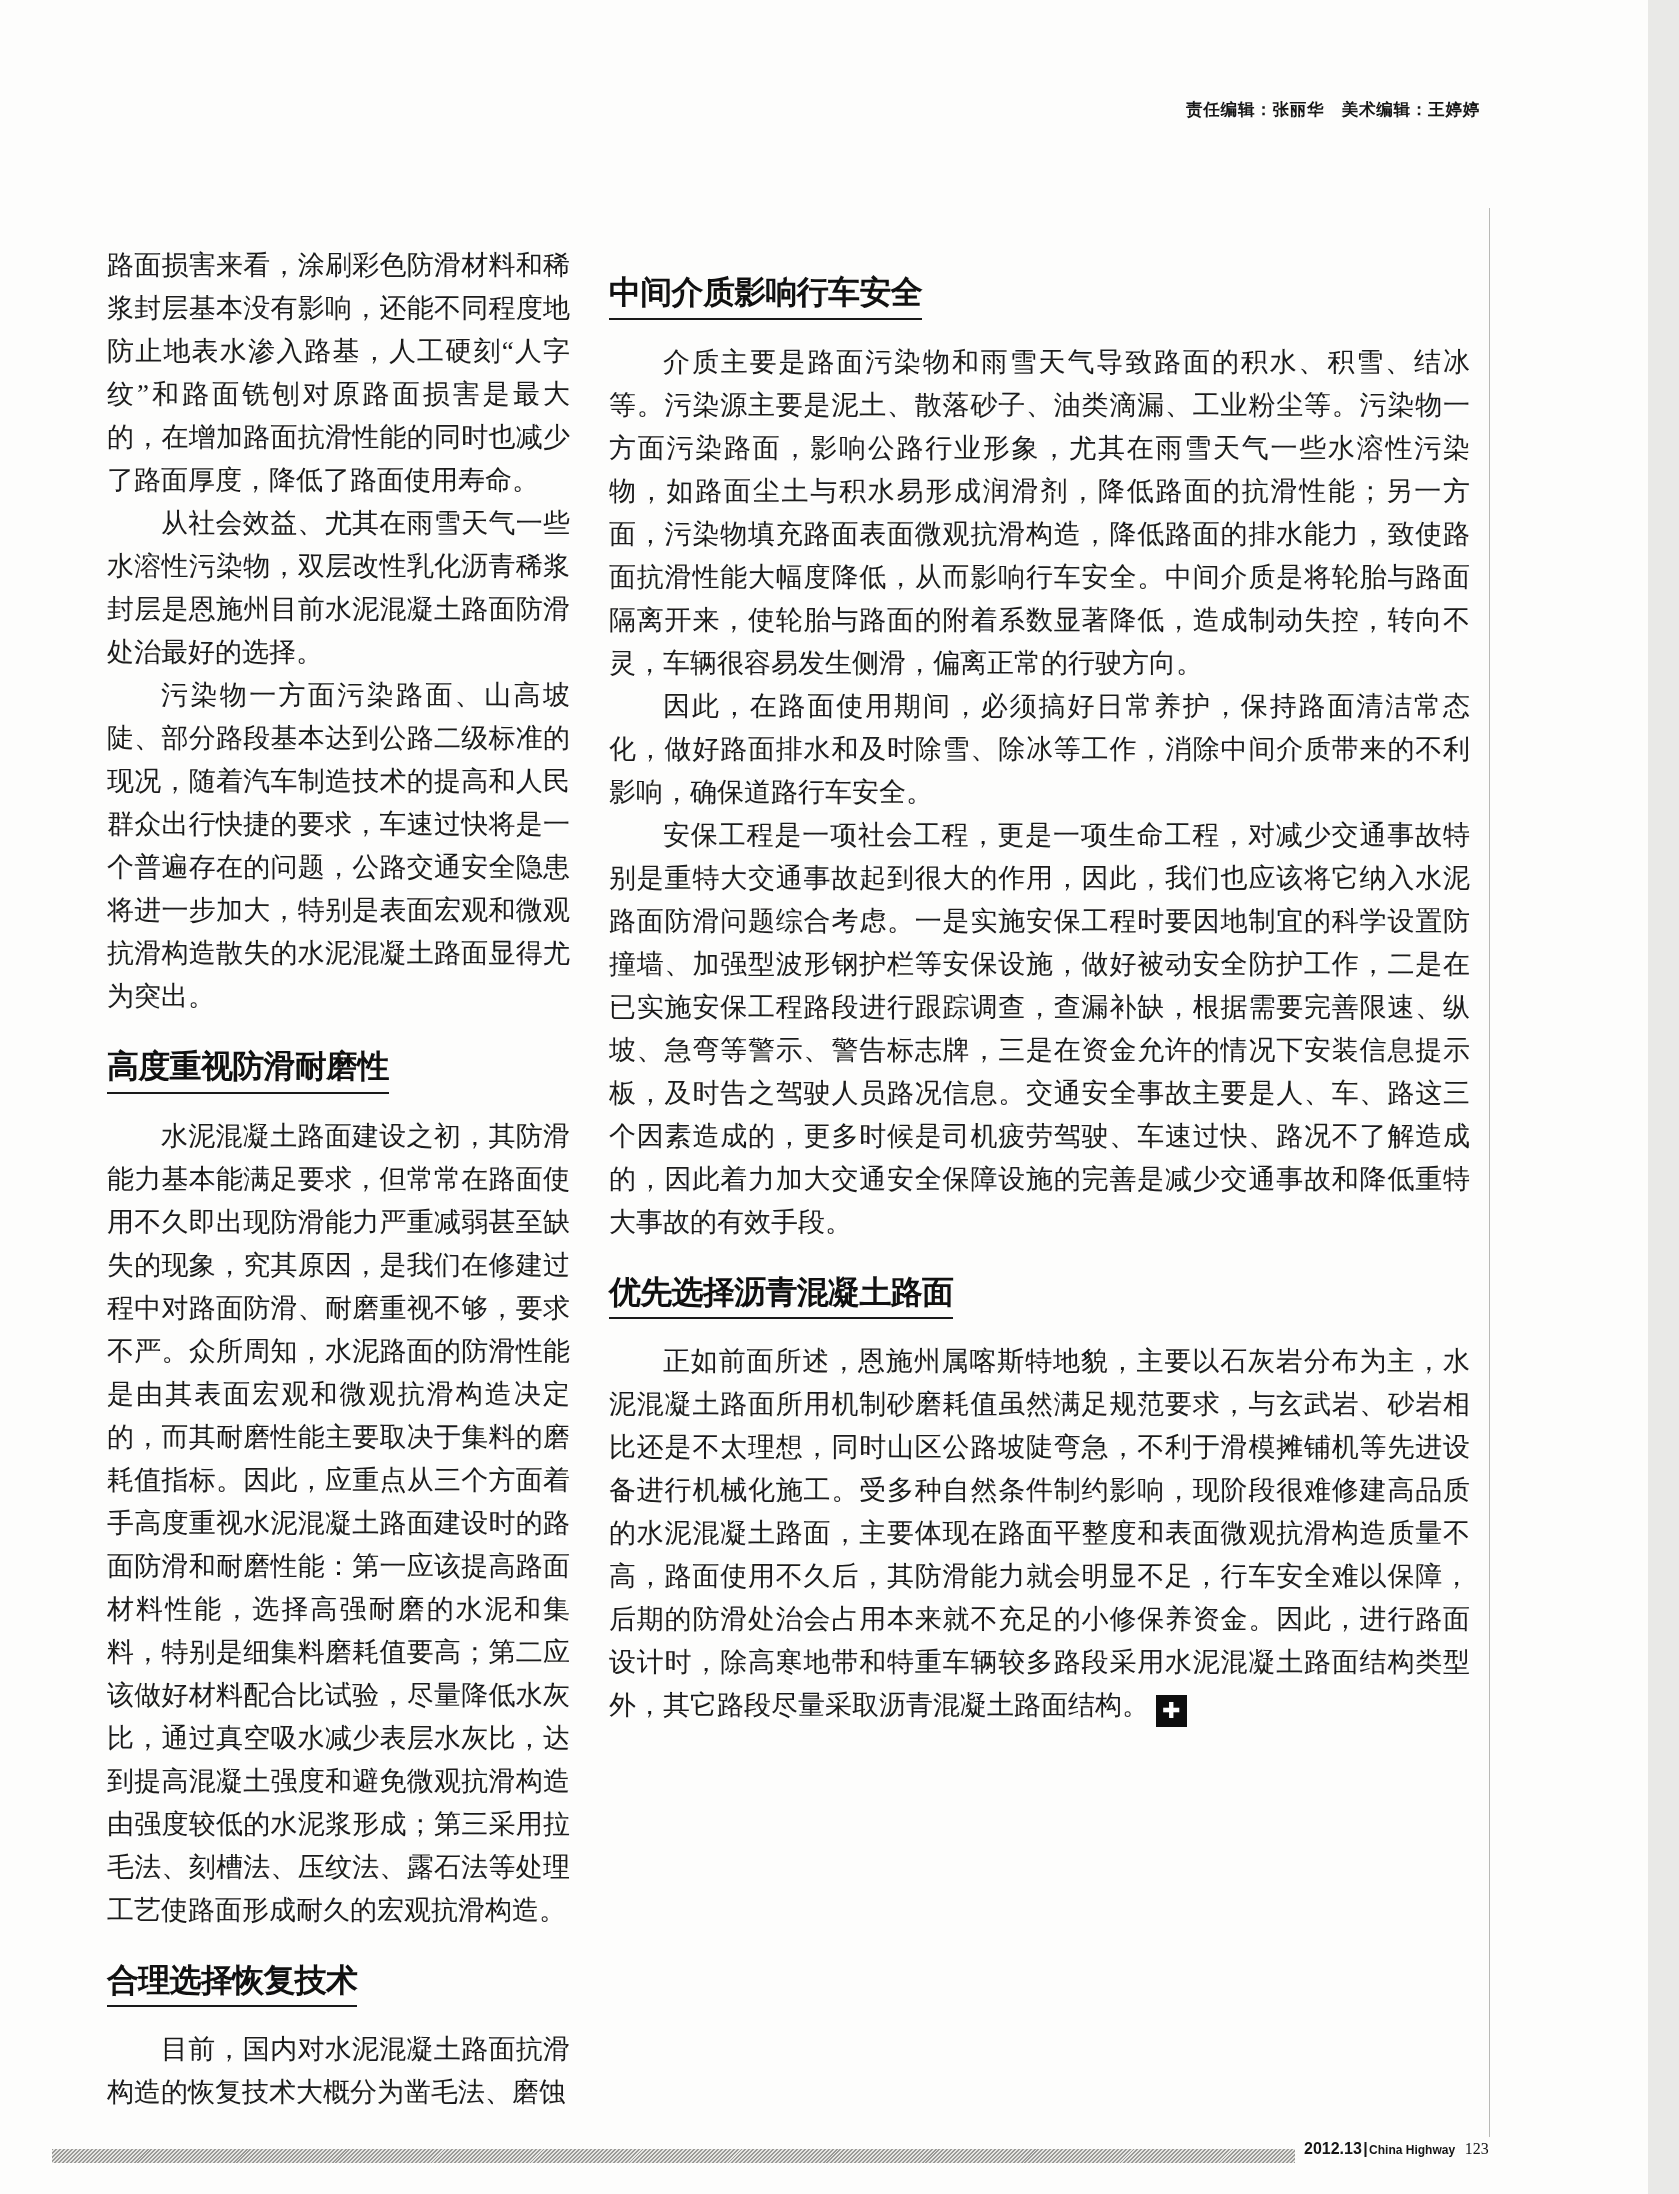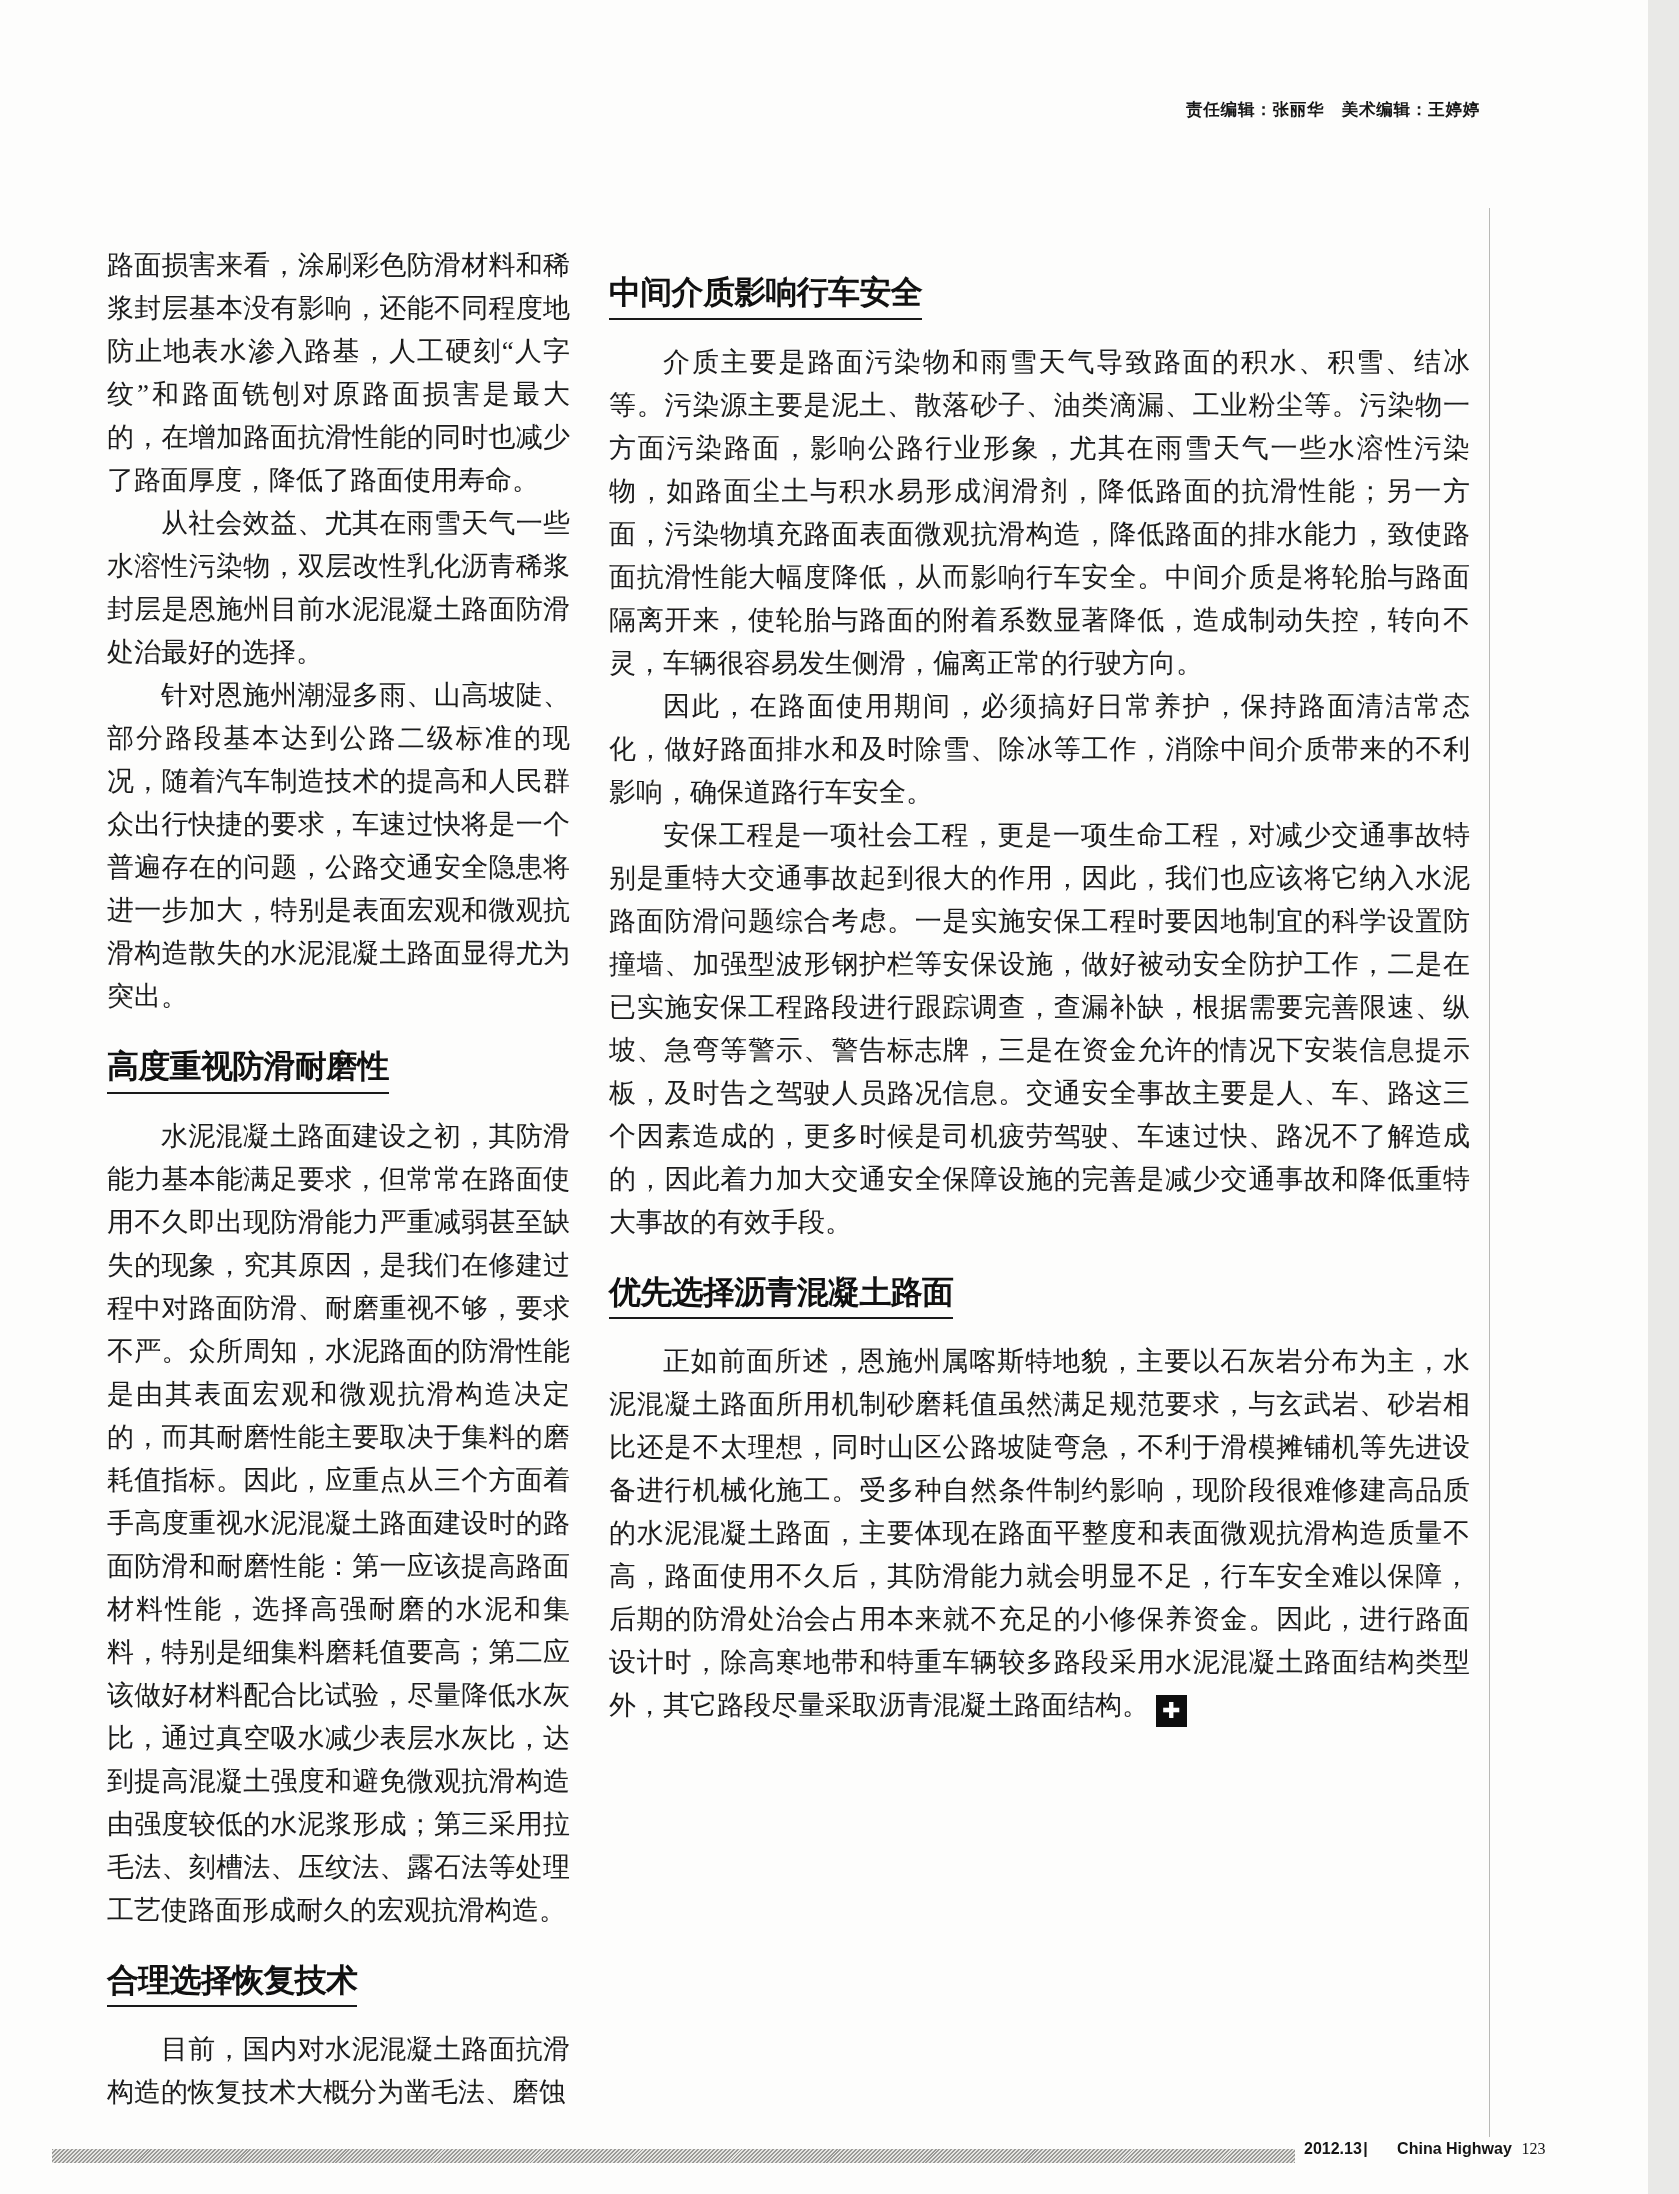--- a/index.html
+++ b/index.html
@@ -94,39 +94,39 @@
     font-family:"Liberation Sans", sans-serif;
     font-weight:bold; font-size:16px;
   }
   .footer-text .sep {
     font-family:"Liberation Sans", sans-serif;
     font-weight:bold; font-size:16px;
     margin:0 1.4px;
   }
   .footer-text .journal {
     font-family:"Liberation Sans", sans-serif;
-    font-weight:900; font-size:16px;margin-left:28px;
+    font-weight:900; font-size:12px;
   }
   .footer-text .pagenum {
     font-family:"Liberation Serif", serif;
     font-weight:normal; font-size:16px;
     margin-left:9.7px;
   }
 </style>
 </head>
 <body>
 
 <div class="page">
 
   <div class="credits">责任编辑：张丽华　美术编辑：王婷婷</div>
 
   <div class="col col-left">
     <p class="para first">路面损害来看，涂刷彩色防滑材料和稀浆封层基本没有影响，还能不同程度地防止地表水渗入路基，人工硬刻“人字纹”和路面铣刨对原路面损害是最大的，在增加路面抗滑性能的同时也减少了路面厚度，降低了路面使用寿命。</p>
     <p class="para">从社会效益、尤其在雨雪天气一些水溶性污染物，双层改性乳化沥青稀浆封层是恩施州目前水泥混凝土路面防滑处治最好的选择。</p>
-    <p class="para">针对恩施州潮湿多雨、山高坡陡、部分路段基本达到公路二级标准的现况，随着汽车制造技术的提高和人民群众出行快捷的要求，车速过快将是一个普遍存在的问题，公路交通安全隐患将进一步加大，特别是表面宏观和微观抗滑构造散失的水泥混凝土路面显得尤为突出。</p>
+    <p class="para">污染物一方面污染路面、山高坡陡、部分路段基本达到公路二级标准的现况，随着汽车制造技术的提高和人民群众出行快捷的要求，车速过快将是一个普遍存在的问题，公路交通安全隐患将进一步加大，特别是表面宏观和微观抗滑构造散失的水泥混凝土路面显得尤为突出。</p>
     <h2 class="heading">
       <span class="heading-text">高度重视防滑耐磨性</span>
     </h2>
     <p class="para">水泥混凝土路面建设之初，其防滑能力基本能满足要求，但常常在路面使用不久即出现防滑能力严重减弱甚至缺失的现象，究其原因，是我们在修建过程中对路面防滑、耐磨重视不够，要求不严。众所周知，水泥路面的防滑性能是由其表面宏观和微观抗滑构造决定的，而其耐磨性能主要取决于集料的磨耗值指标。因此，应重点从三个方面着手高度重视水泥混凝土路面建设时的路面防滑和耐磨性能：第一应该提高路面材料性能，选择高强耐磨的水泥和集料，特别是细集料磨耗值要高；第二应该做好材料配合比试验，尽量降低水灰比，通过真空吸水减少表层水灰比，达到提高混凝土强度和避免微观抗滑构造由强度较低的水泥浆形成；第三采用拉毛法、刻槽法、压纹法、露石法等处理工艺使路面形成耐久的宏观抗滑构造。</p>
     <h2 class="heading">
       <span class="heading-text">合理选择恢复技术</span>
     </h2>
     <p class="para">目前，国内对水泥混凝土路面抗滑构造的恢复技术大概分为凿毛法、磨蚀</p>
   </div>
 

